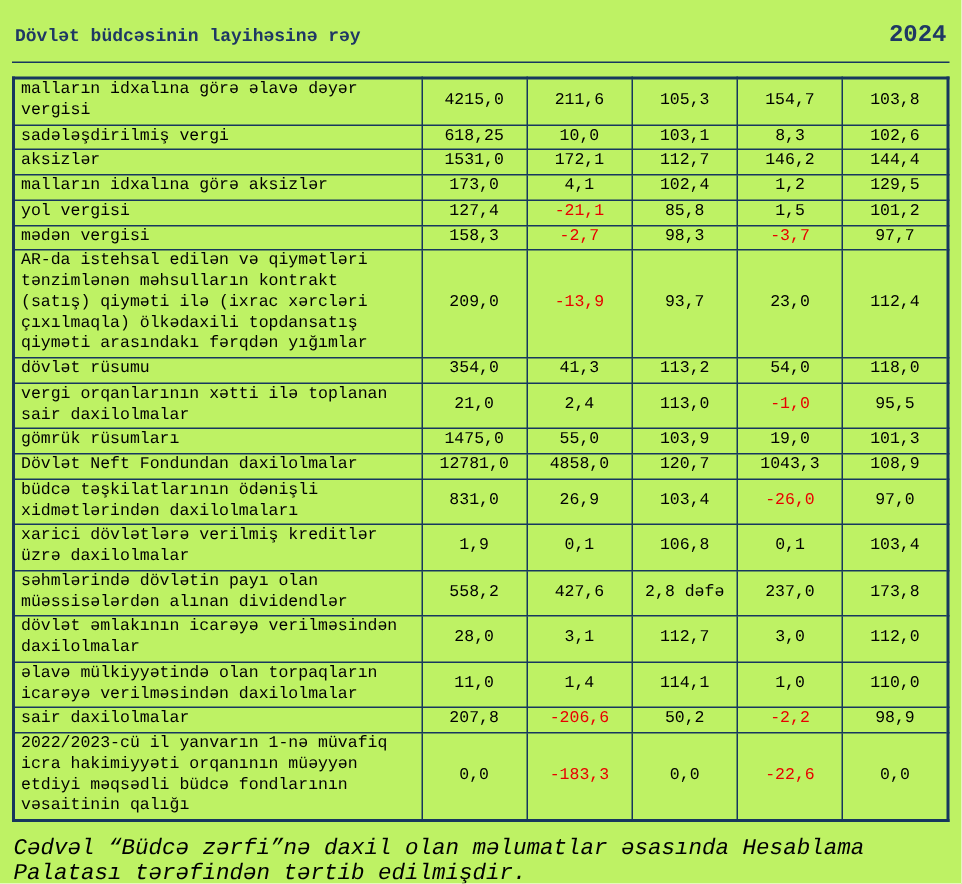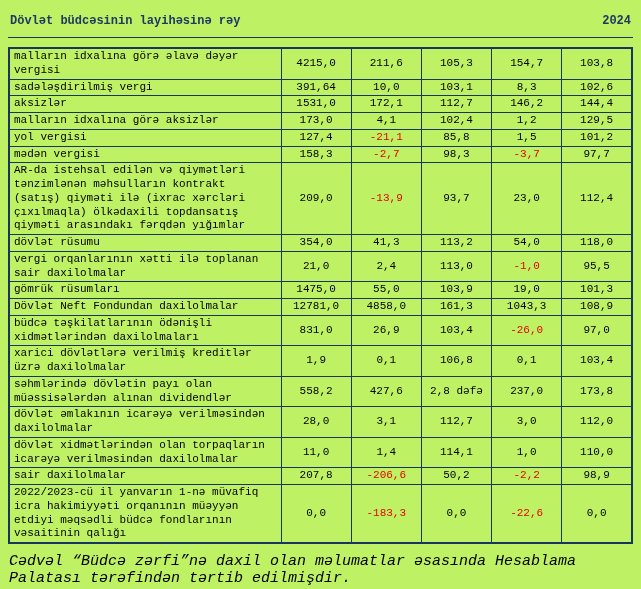--- a/index.html
+++ b/index.html
@@ -23,21 +23,21 @@
     align-items: baseline;
     padding: 6px 2px 9px 2px;
     border-bottom: 1.5px solid #17375e;
   }
   .doc-title {
     font-size: 12px;
     font-weight: bold;
     color: #1f3864;
   }
   .doc-year {
-    font-size: 12px;
+    font-size: 16px;
     font-weight: bold;
     color: #1f3864;
   }
   table.budget-table {
     border-collapse: collapse;
     width: 625px;
     margin-top: 9px;
     border: 2px solid #17375e;
     table-layout: fixed;
   }
@@ -82,21 +82,21 @@
         <tr>
           <td class="label-cell">malların idxalına görə əlavə dəyər vergisi</td>
           <td class="value-cell">4215,0</td>
           <td class="value-cell">211,6</td>
           <td class="value-cell">105,3</td>
           <td class="value-cell">154,7</td>
           <td class="value-cell">103,8</td>
         </tr>
         <tr>
           <td class="label-cell">sadələşdirilmiş vergi</td>
-          <td class="value-cell">391,64</td>
+          <td class="value-cell">618,25</td>
           <td class="value-cell">10,0</td>
           <td class="value-cell">103,1</td>
           <td class="value-cell">8,3</td>
           <td class="value-cell">102,6</td>
         </tr>
         <tr>
           <td class="label-cell">aksizlər</td>
           <td class="value-cell">1531,0</td>
           <td class="value-cell">172,1</td>
           <td class="value-cell">112,7</td>
@@ -156,21 +156,21 @@
           <td class="value-cell">1475,0</td>
           <td class="value-cell">55,0</td>
           <td class="value-cell">103,9</td>
           <td class="value-cell">19,0</td>
           <td class="value-cell">101,3</td>
         </tr>
         <tr>
           <td class="label-cell">Dövlət Neft Fondundan daxilolmalar</td>
           <td class="value-cell">12781,0</td>
           <td class="value-cell">4858,0</td>
-          <td class="value-cell">161,3</td>
+          <td class="value-cell">120,7</td>
           <td class="value-cell">1043,3</td>
           <td class="value-cell">108,9</td>
         </tr>
         <tr>
           <td class="label-cell">büdcə təşkilatlarının ödənişli xidmətlərindən daxilolmaları</td>
           <td class="value-cell">831,0</td>
           <td class="value-cell">26,9</td>
           <td class="value-cell">103,4</td>
           <td class="value-cell negative">-26,0</td>
           <td class="value-cell">97,0</td>
@@ -193,21 +193,21 @@
         </tr>
         <tr>
           <td class="label-cell">dövlət əmlakının icarəyə verilməsindən daxilolmalar</td>
           <td class="value-cell">28,0</td>
           <td class="value-cell">3,1</td>
           <td class="value-cell">112,7</td>
           <td class="value-cell">3,0</td>
           <td class="value-cell">112,0</td>
         </tr>
         <tr>
-          <td class="label-cell">dövlət xidmətlərindən olan torpaqların icarəyə verilməsindən daxilolmalar</td>
+          <td class="label-cell">əlavə mülkiyyətində olan torpaqların icarəyə verilməsindən daxilolmalar</td>
           <td class="value-cell">11,0</td>
           <td class="value-cell">1,4</td>
           <td class="value-cell">114,1</td>
           <td class="value-cell">1,0</td>
           <td class="value-cell">110,0</td>
         </tr>
         <tr>
           <td class="label-cell">sair daxilolmalar</td>
           <td class="value-cell">207,8</td>
           <td class="value-cell negative">-206,6</td>

